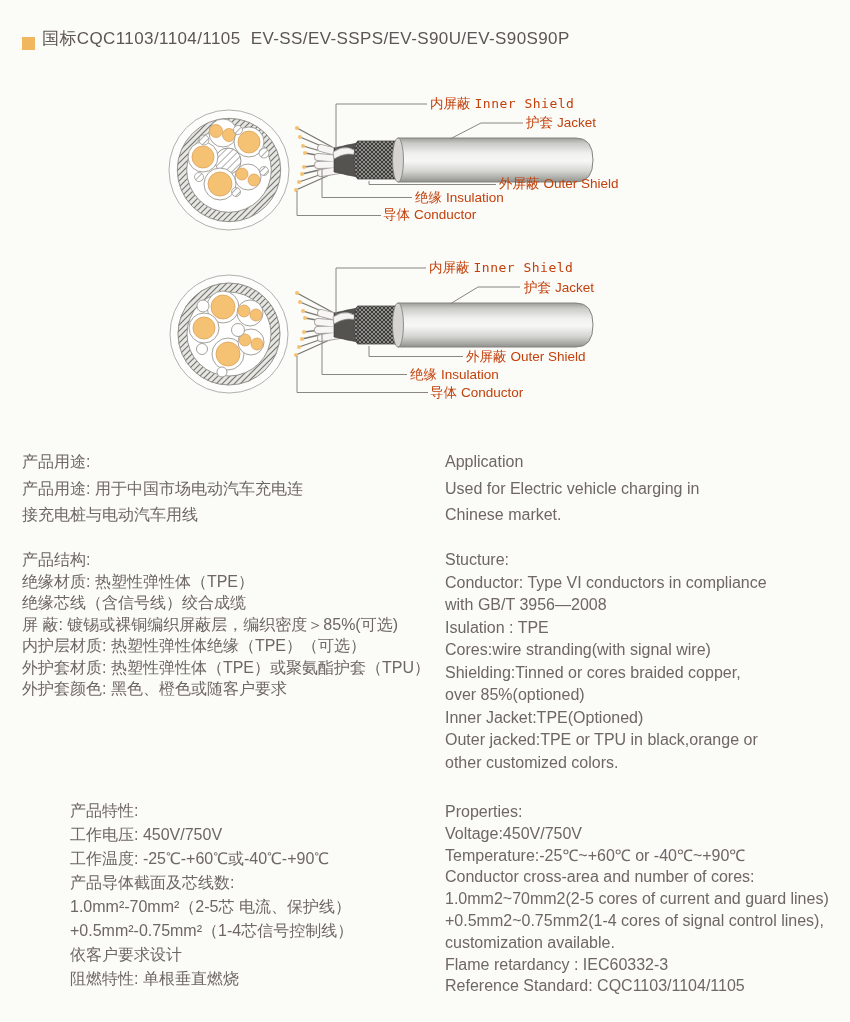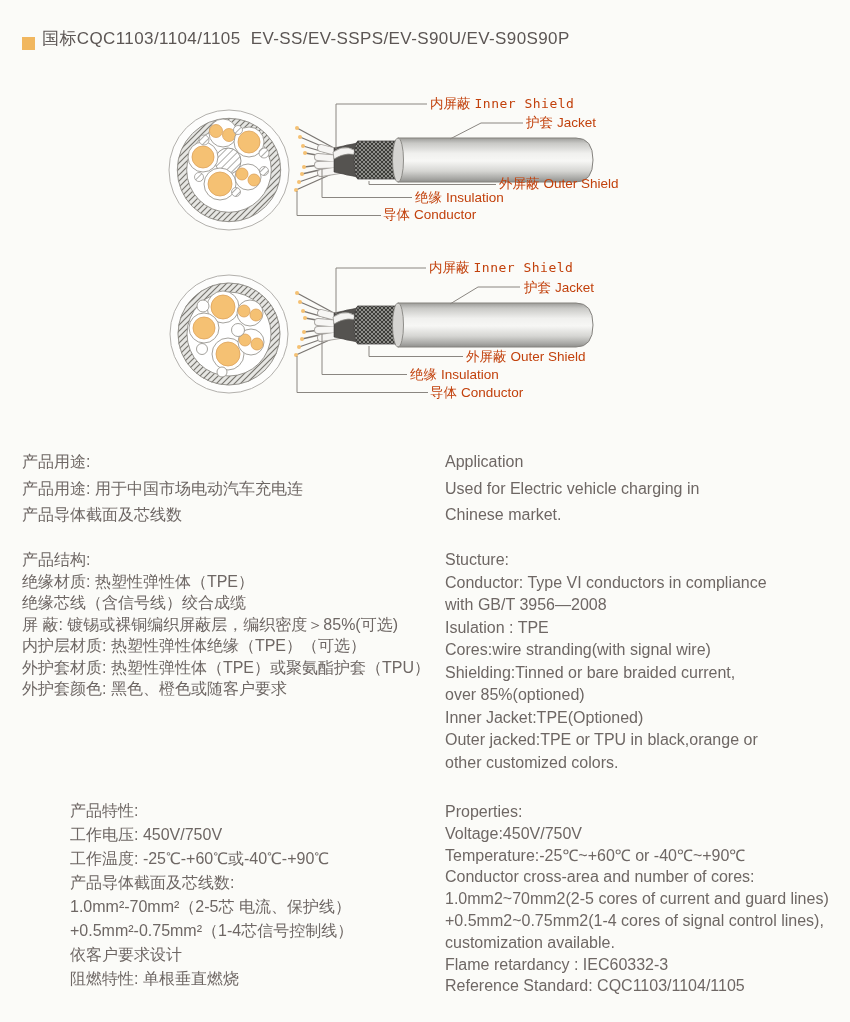--- a/index.html
+++ b/index.html
@@ -275,21 +275,21 @@
     <span class="dlabel" style="left:374px;top:30px"><span class="cn">护套</span><span class="en">Jacket</span></span>
     <span class="dlabel" style="left:316px;top:99px"><span class="cn">外屏蔽</span><span class="en">Outer Shield</span></span>
     <span class="dlabel" style="left:260px;top:117px"><span class="cn">绝缘</span><span class="en">Insulation</span></span>
     <span class="dlabel" style="left:280px;top:135px"><span class="cn">导体</span><span class="en">Conductor</span></span>
   </div>
 
   <div class="tblock col-left" id="app-cn">
     <div class="line heading">产品用途:</div>
     <div>
         <div class="line">产品用途: 用于中国市场电动汽车充电连</div>
-        <div class="line">产品导体截面及芯线数</div>
+        <div class="line">接充电桩与电动汽车用线</div>
       </div>
   </div>
   <div class="tblock col-right" id="app-en">
     <div class="line heading">Application</div>
     <div>
         <div class="line">Used for Electric vehicle charging in</div>
         <div class="line">Chinese market.</div>
       </div>
   </div>
 
@@ -304,21 +304,21 @@
         <div class="line">外护套颜色: 黑色、橙色或随客户要求</div>
       </div>
   </div>
   <div class="tblock col-right" id="struct-en">
     <div class="line heading">Stucture:</div>
     <div>
         <div class="line">Conductor: Type VI conductors in compliance</div>
         <div class="line">with GB/T 3956—2008</div>
         <div class="line">Isulation : TPE</div>
         <div class="line">Cores:wire stranding(with signal wire)</div>
-        <div class="line">Shielding:Tinned or bare braided current,</div>
+        <div class="line">Shielding:Tinned or cores braided copper,</div>
         <div class="line">over 85%(optioned)</div>
         <div class="line">Inner Jacket:TPE(Optioned)</div>
         <div class="line">Outer jacked:TPE or TPU in black,orange or</div>
         <div class="line">other customized colors.</div>
       </div>
   </div>
 
   <div class="tblock col-left" id="props-cn">
     <div class="line heading">产品特性:</div>
     <div>

